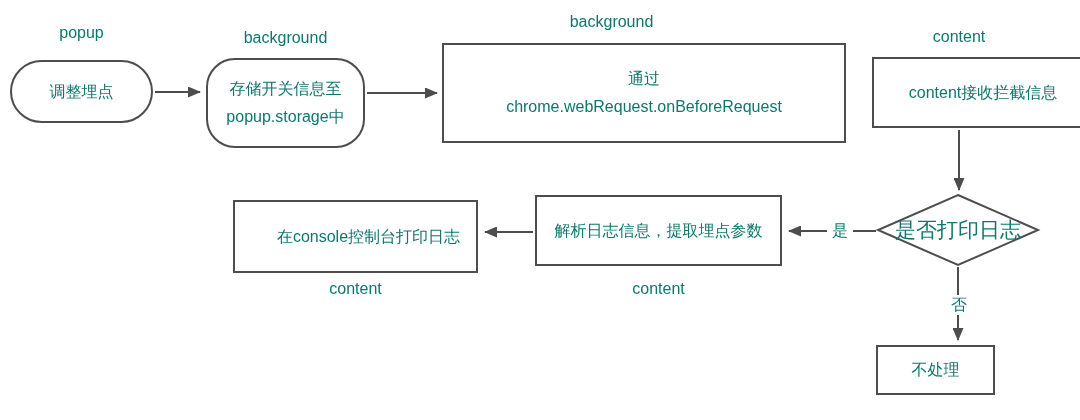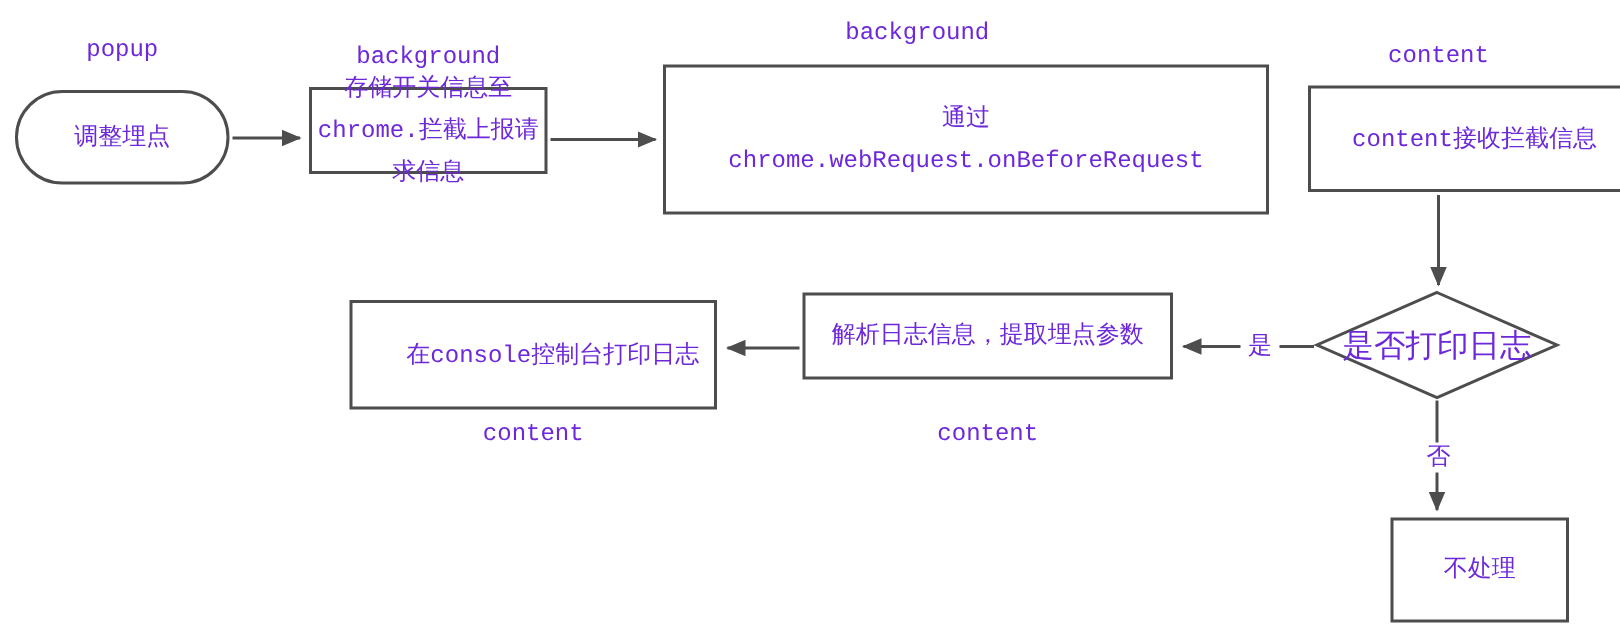--- a/index.html
+++ b/index.html
@@ -5,22 +5,22 @@
   html, body {
     margin: 0;
     padding: 0;
     background: #ffffff;
   }
   .stage {
     position: relative;
     width: 1080px;
     height: 420px;
     background: #ffffff;
-    font-family: Liberation Mono, monospace;
-    color: #6d28d9;
+    font-family: Liberation Sans, sans-serif;
+    color: #0f766e;
     overflow: hidden;
   }
   .connectors {
     position: absolute;
     left: 0;
     top: 0;
   }
   .node {
     position: absolute;
     display: flex;
@@ -87,44 +87,44 @@
   <div class="lane-label" style="left:206px; top:28px; width:159px;">background</div>
   <div class="lane-label" style="left:442px; top:12px; width:339px;">background</div>
   <div class="lane-label" style="left:848px; top:27px; width:222px;">content</div>
   <div class="lane-label" style="left:535px; top:279px; width:247px;">content</div>
   <div class="lane-label" style="left:233px; top:279px; width:245px;">content</div>
 
   <div class="node stadium" style="left:10px; top:60px; width:143px; height:63px;">
     <span>调整埋点</span>
   </div>
 
-  <div class="node" style="left:206px; top:58px; width:159px; height:58px;">
+  <div class="node" style="left:206px; top:58px; width:159px; height:90px;border-radius:29px;">
     <span>存储开关信息至</span>
-    <span>chrome.拦截上报请求信息</span>
+    <span>popup.storage中</span>
   </div>
 
   <div class="node" style="left:442px; top:43px; width:404px; height:100px;">
     <span>通过</span>
     <span>chrome.webRequest.onBeforeRequest</span>
   </div>
 
   <div class="node" style="left:848px; top:57px; width:222px; height:71px;margin-left:24px;">
     <span>content接收拦截信息</span>
   </div>
 
   <div class="diamond-text" style="left:888px; top:212px; width:140px; height:36px;">是否打印日志</div>
 
-  <div class="node" style="left:535px; top:195px; width:247px; height:58px;">
+  <div class="node" style="left:535px; top:195px; width:247px; height:71px;">
     <span>解析日志信息，提取埋点参数</span>
   </div>
 
   <div class="node" style="left:233px; top:200px; width:245px; height:73px;padding-left:26px;">
     <span>在console控制台打印日志</span>
   </div>
 
-  <div class="node" style="left:927px; top:345px; width:119px; height:70px;">
+  <div class="node" style="left:876px; top:345px; width:119px; height:50px;">
     <span>不处理</span>
   </div>
 
   <div class="edge-label" style="left:840px; top:231px;">是</div>
   <div class="edge-label" style="left:959px; top:305px;">否</div>
 
 </div>
 
 </body></html>

